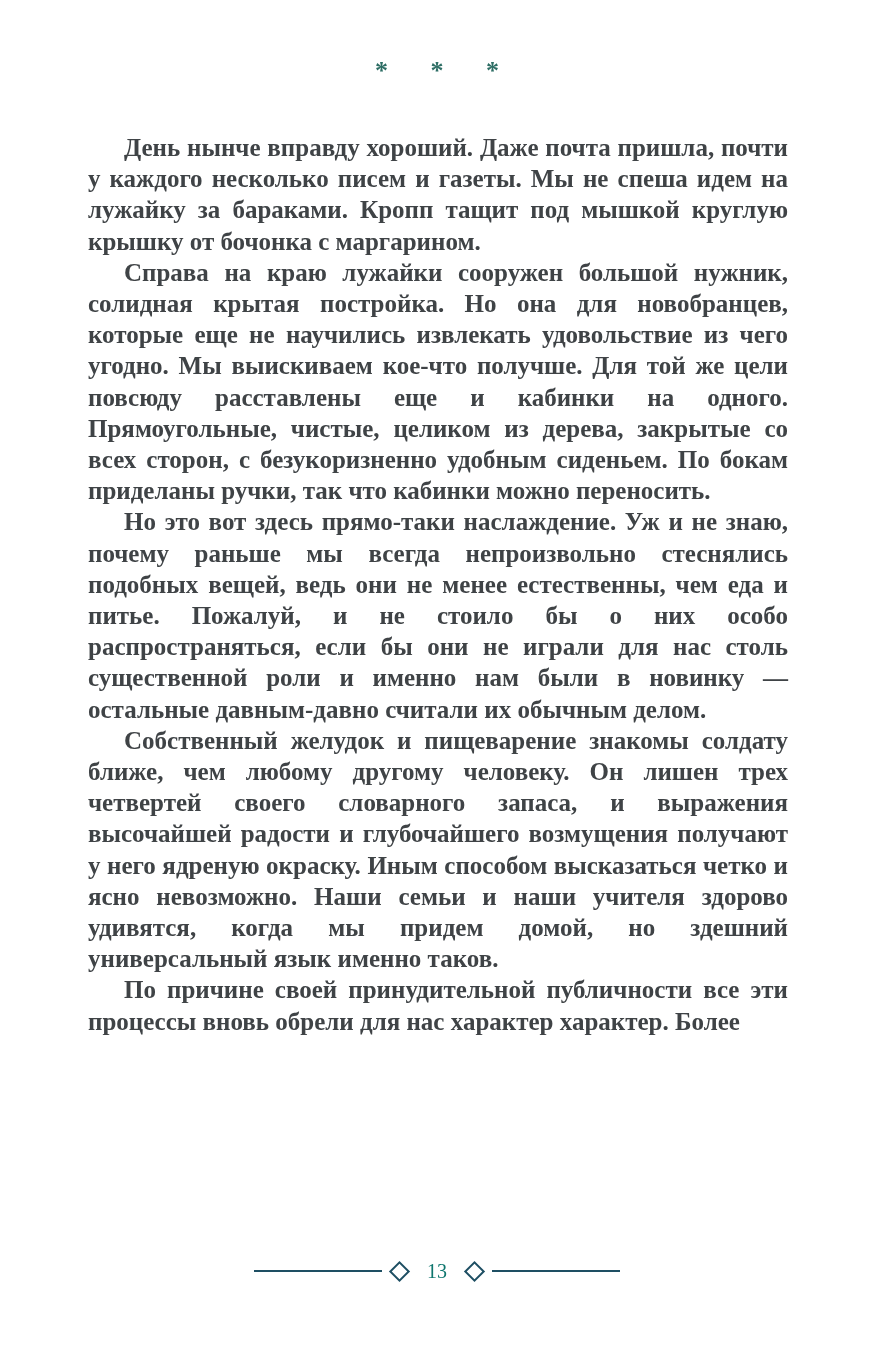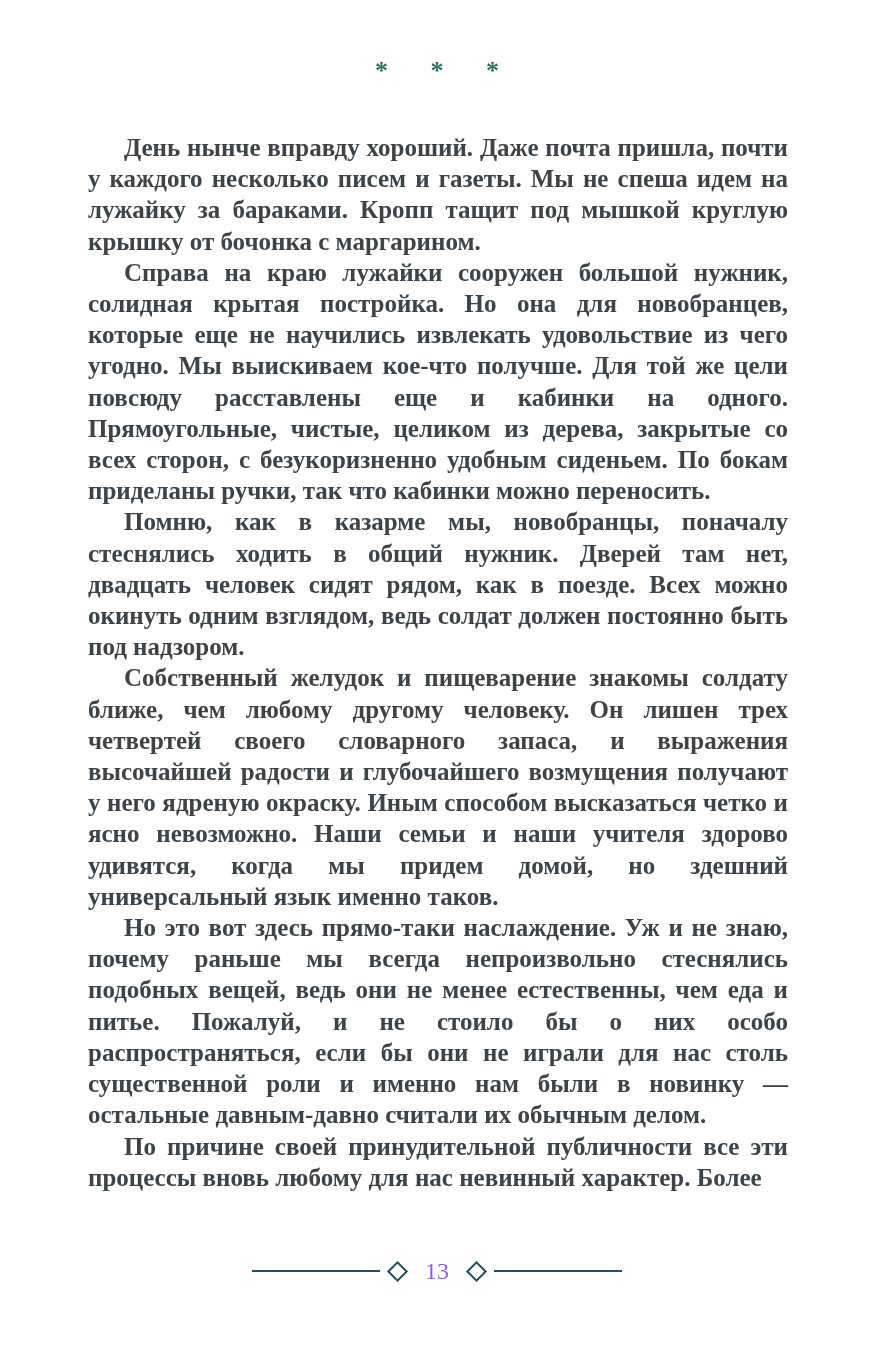--- a/index.html
+++ b/index.html
@@ -64,40 +64,39 @@
   .diamond {
     display: inline-block;
     width: 11px;
     height: 11px;
     border: 2.5px solid #1e4f63;
     transform: rotate(45deg);
     margin: 0 10px;
     background: transparent;
   }
   .page-num {
-    font-size: 24px;
-    color: #8b5cf6;
+    font-size: 20px;
+    color: #0f766e;
     margin: 0 10px;
     line-height: 1;
   }
 </style>
 </head>
 <body>
 
 <div class="page">
 
   <div class="separator">* * *</div>
 
   <div class="text-block">
     <p>День нынче вправду хороший. Даже почта пришла, почти у каждого несколько писем и газеты. Мы не спеша идем на лужайку за бараками. Кропп тащит под мышкой круглую крышку от бочонка с маргарином.</p>
     <p>Справа на краю лужайки сооружен большой нужник, солидная крытая постройка. Но она для новобранцев, которые еще не научились извлекать удовольствие из чего угодно. Мы выискиваем кое-что получше. Для той же цели повсюду расставлены еще и кабинки на одного. Прямоугольные, чистые, целиком из дерева, закрытые со всех сторон, с безукоризненно удобным сиденьем. По бокам приделаны ручки, так что кабинки можно переносить.</p>
-    <p>Помню, как в казарме мы, новобранцы, поначалу стеснялись ходить в общий нужник. Дверей там нет, двадцать человек сидят рядом, как в поезде. Всех можно окинуть одним взглядом, ведь солдат должен постоянно быть под надзором.</p>
+    <p>Но это вот здесь прямо-таки наслаждение. Уж и не знаю, почему раньше мы всегда непроизвольно стеснялись подобных вещей, ведь они не менее естественны, чем еда и питье. Пожалуй, и не стоило бы о них особо распространяться, если бы они не играли для нас столь существенной роли и именно нам были в новинку — остальные давным-давно считали их обычным делом.</p>
     <p>Собственный желудок и пищеварение знакомы солдату ближе, чем любому другому человеку. Он лишен трех четвертей своего словарного запаса, и выражения высочайшей радости и глубочайшего возмущения получают у него ядреную окраску. Иным способом высказаться четко и ясно невозможно. Наши семьи и наши учителя здорово удивятся, когда мы придем домой, но здешний универсальный язык именно таков.</p>
-    <p>Но это вот здесь прямо-таки наслаждение. Уж и не знаю, почему раньше мы всегда непроизвольно стеснялись подобных вещей, ведь они не менее естественны, чем еда и питье. Пожалуй, и не стоило бы о них особо распространяться, если бы они не играли для нас столь существенной роли и именно нам были в новинку — остальные давным-давно считали их обычным делом.</p>
-    <p>По причине своей принудительной публичности все эти процессы вновь любому для нас невинный характер. Более</p>
+    <p>По причине своей принудительной публичности все эти процессы вновь обрели для нас характер характер. Более</p>
   </div>
 
   <div class="footer">
     <span class="rule"></span>
     <span class="diamond"></span>
     <span class="page-num">13</span>
     <span class="diamond"></span>
     <span class="rule"></span>
   </div>
 

